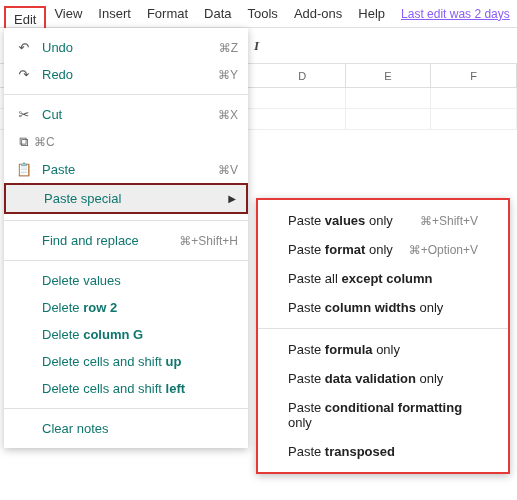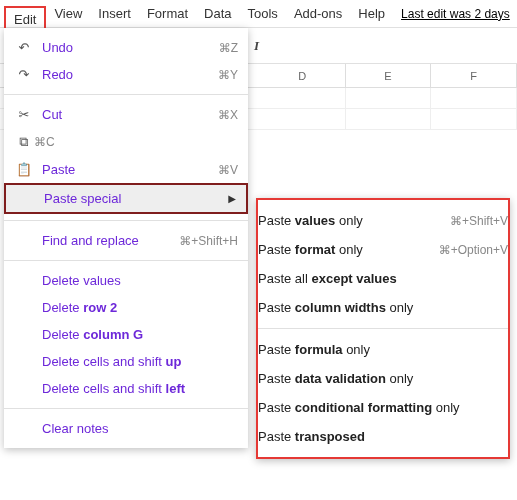--- a/index.html
+++ b/index.html
@@ -1,41 +1,41 @@
 <!DOCTYPE html>
 <html><head>
 <meta charset="utf-8">
 <style>
 * { box-sizing: border-box; margin: 0; padding: 0; }
 body { font-family: Arial, sans-serif; font-size: 13px; color: #222; background: #fff; width: 517px; height: 500px; overflow: hidden; position: relative; }
 .menubar { display: flex; align-items: center; height: 28px; padding: 0 4px; border-bottom: 1px solid #e0e0e0; }
 .menubar-item { padding: 4px 8px; cursor: pointer; color: #333; }
 .menubar-item.active { border: 2px solid #e53935; margin-top: 12px; }
-.last-edit { margin-left: 8px; text-decoration: underline; color: #000000; font-size: 12px; }
+.last-edit { margin-left: 8px; text-decoration: underline; color: #8b5cf6; font-size: 12px; }
 .toolbar { display: flex; align-items: center; height: 36px; padding: 0 6px; border-bottom: 1px solid #e0e0e0; gap: 8px; }
 .tool-sep { width: 1px; height: 20px; background: #ddd; margin: 0 4px; }
 .font-select { display: flex; align-items: center; border: 1px solid #ddd; padding: 2px 6px; font-size: 12px; gap: 6px; color: #444; }
 .size-select { display: flex; align-items: center; gap: 8px; font-size: 12px; color: #444; }
 .tool-btn { font-weight: bold; padding: 2px 6px; color: #444; }
 .tool-btn.italic { font-style: italic; font-family: serif; }
 .sheet { position: relative; }
 .col-headers { display: flex; height: 24px; border-bottom: 1px solid #ddd; }
 .col-header { flex: 1; text-align: center; font-size: 11px; color: #666; border-right: 1px solid #ddd; line-height: 24px; }
 .row { display: flex; height: 21px; border-bottom: 1px solid #eee; }
 .cell { flex: 1; border-right: 1px solid #eee; }
 .dropdown { position: absolute; top: 28px; left: 4px; width: 244px; background: #fff; box-shadow: 0 2px 8px rgba(0,0,0,0.25); padding: 6px 0; z-index: 10; }
 .menu-item { display: flex; align-items: center; padding: 6px 10px; cursor: pointer; position: relative; }
 .menu-item.highlighted { background: #eeeeee; border: 2px solid #7f1d1d; margin: 0; }
 .menu-icon { width: 20px; display: flex; justify-content: center; color: #555; font-size: 13px; }
-.menu-label { flex: 1; padding-left: 8px; color: #6d28d9; }
+.menu-label { flex: 1; padding-left: 8px; color: #0f766e; }
 .menu-shortcut { color: #888; font-size: 12px; }
 .menu-sep { height: 1px; background: #e0e0e0; margin: 6px 0; }
 .submenu-arrow { color: #333; font-size: 10px; }
 .submenu { position: absolute; top: 198px; left: 256px; width: 254px; background: #fff; box-shadow: 0 2px 8px rgba(0,0,0,0.25); padding: 6px 0; z-index: 11; border: 2px solid #e53935; }
-.sub-item { display: flex; align-items: center; padding: 7px 0; cursor: pointer; }
+.sub-item { display: flex; align-items: center; padding: 7px 30px; cursor: pointer; }
 .sub-label { flex: 1; color: #222; }
 .sub-shortcut { color: #888; font-size: 12px; }
 .sub-sep { height: 1px; background: #e0e0e0; margin: 6px 0; }
 .bold { font-weight: bold; }
 .chev { font-size: 9px; color: #555; }
 </style>
 </head>
 <body>
 
 <div class="menubar">
@@ -153,21 +153,21 @@
 <div class="submenu">
   <div class="sub-item">
     <span class="sub-label"><span>Paste </span><span class="bold">values</span><span> only</span></span>
     <span class="sub-shortcut">⌘+Shift+V</span>
   </div>
   <div class="sub-item">
     <span class="sub-label"><span>Paste </span><span class="bold">format</span><span> only</span></span>
     <span class="sub-shortcut">⌘+Option+V</span>
   </div>
   <div class="sub-item">
-    <span class="sub-label"><span>Paste all </span><span class="bold">except values</span></span>
+    <span class="sub-label"><span>Paste all </span><span class="bold">except column</span></span>
   </div>
   <div class="sub-item">
     <span class="sub-label"><span>Paste </span><span class="bold">column widths</span><span> only</span></span>
   </div>
   <div class="sub-sep"></div>
   <div class="sub-item">
     <span class="sub-label"><span>Paste </span><span class="bold">formula</span><span> only</span></span>
   </div>
   <div class="sub-item">
     <span class="sub-label"><span>Paste </span><span class="bold">data validation</span><span> only</span></span>

